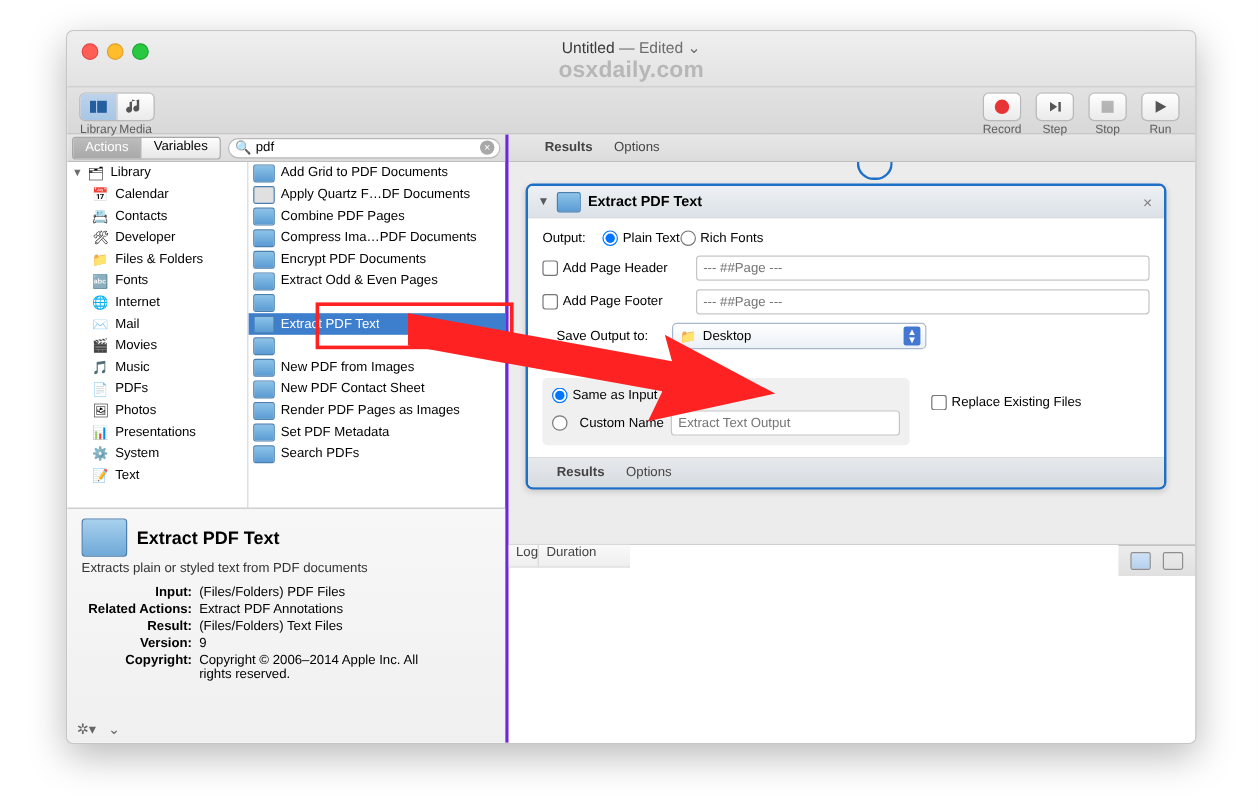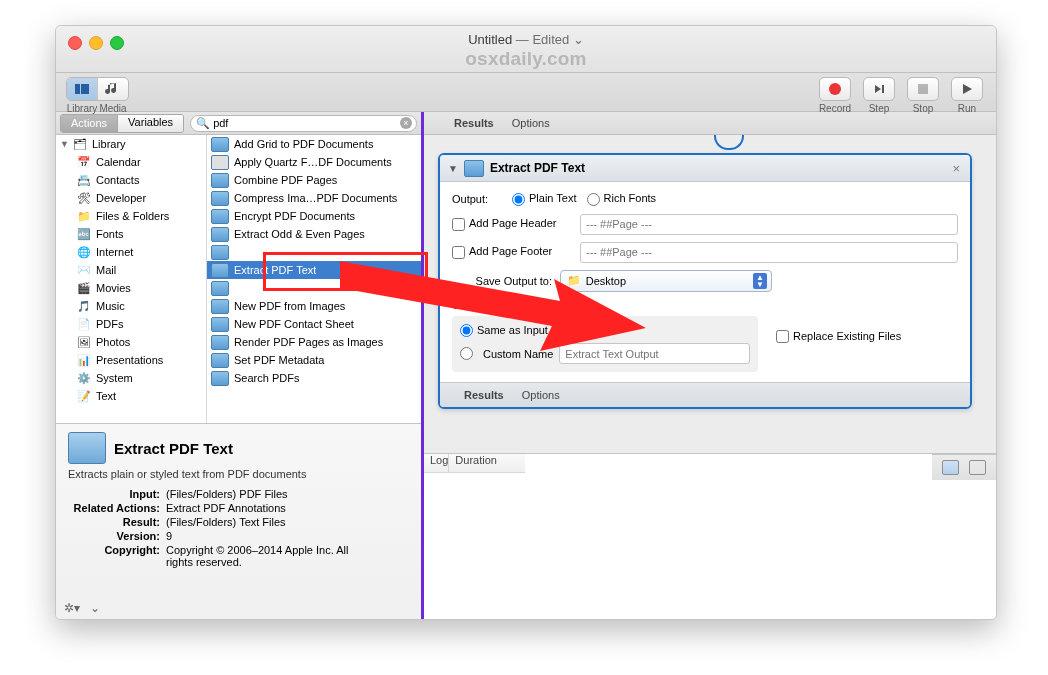--- a/index.html
+++ b/index.html
@@ -64,21 +64,21 @@
 .rtabs{height:22px;background:linear-gradient(#e7e7e7,#dcdcdc);border-bottom:1px solid #bfbfbf;display:flex;align-items:center;padding-left:30px;gap:18px;font-size:11px;color:#444}
 .workflow{flex:1;background:#ececec;padding:12px 14px;overflow:auto;position:relative}
 .connector{position:absolute;top:-1px;left:290px;width:26px;height:14px;border:2px solid #1e6fc6;border-top:none;border-radius:0 0 14px 14px;background:#ececec;z-index:2}
 .actioncard{margin-top:6px;border:2px solid #1e6fc6;border-radius:6px;background:#fff;box-shadow:0 2px 5px rgba(0,0,0,.15);position:relative;width:530px}
 .achead{display:flex;align-items:center;height:26px;padding:0 8px;background:linear-gradient(#edf1f4,#dbe1e7);border-bottom:1px solid #c0c7ce;border-radius:4px 4px 0 0;gap:6px}
 .achead .disc{font-size:10px;color:#595959;cursor:pointer}
 .achead .aic{width:18px;height:15px;background:linear-gradient(#8cc3e8,#5b9cd4);border:1px solid #4a7fb0;border-radius:2px}
 .achead .attl{font-weight:700;font-size:12px}
 .achead .x{margin-left:auto;color:#7b7b7b;cursor:pointer;font-size:13px;padding:0 2px}
 .abody{padding:10px 12px;font-size:11px}
-.frow{display:flex;align-items:center;gap:10px;margin-bottom:8px}
+.frow{display:flex;align-items:flex-end;gap:0;margin-bottom:8px}
 .frow label{min-width:50px}
 input[type=radio],input[type=checkbox]{margin:0 4px 0 0;vertical-align:middle}
 .tf{height:19px;border:1px solid #c6c6c6;border-radius:3px;padding:0 5px;background:#fff;font-size:11px;color:#999;flex:1}
 .subrow{display:flex;align-items:center;gap:8px;margin-bottom:7px}
 .subrow input.cb{margin-left:0}
 .sel{display:flex;align-items:center}
 .popup{display:flex;align-items:center;height:20px;border:1px solid #a8b8cc;border-radius:4px;background:linear-gradient(#fff,#ebf1f7);padding:0 4px 0 6px;gap:5px;font-size:11px;cursor:pointer}
 .popup .arrows{width:14px;height:16px;background:#4278d2;border-radius:2px;color:#fff;font-size:8px;display:flex;flex-direction:column;align-items:center;justify-content:center;line-height:7px}
 .group{margin-top:6px}
 .group .gl{font-size:11px;margin-bottom:5px}
@@ -362,21 +362,21 @@
            </div>
            <div class="subrow">
              <label style="width:120px"><input type="checkbox" class="cb" style=""><span>Add Page Header</span></label>
              <input class="tf" placeholder="--- ##Page ---" style="">
            </div>
            <div class="subrow">
              <label style="width:120px"><input type="checkbox" class="cb" style=""><span>Add Page Footer</span></label>
              <input class="tf" placeholder="--- ##Page ---" style="">
            </div>
            <div class="subrow" style="margin-top:4px">
-             <label style="width:100px;text-align:right"><span>Save Output to:</span></label>
+             <label style="width:100px;text-align:center"><span>Save Output to:</span></label>
              <div class="popup" style="width:200px">
                <span>📁</span>
                <span style="flex:1">Desktop</span>
                <span class="arrows">▲<br>▼</span>
              </div>
            </div>
            <div class="group">
              <div class="gl">Output File Name:</div>
              <div style="display:flex;gap:18px;align-items:flex-start">
                <div class="radiobox">

